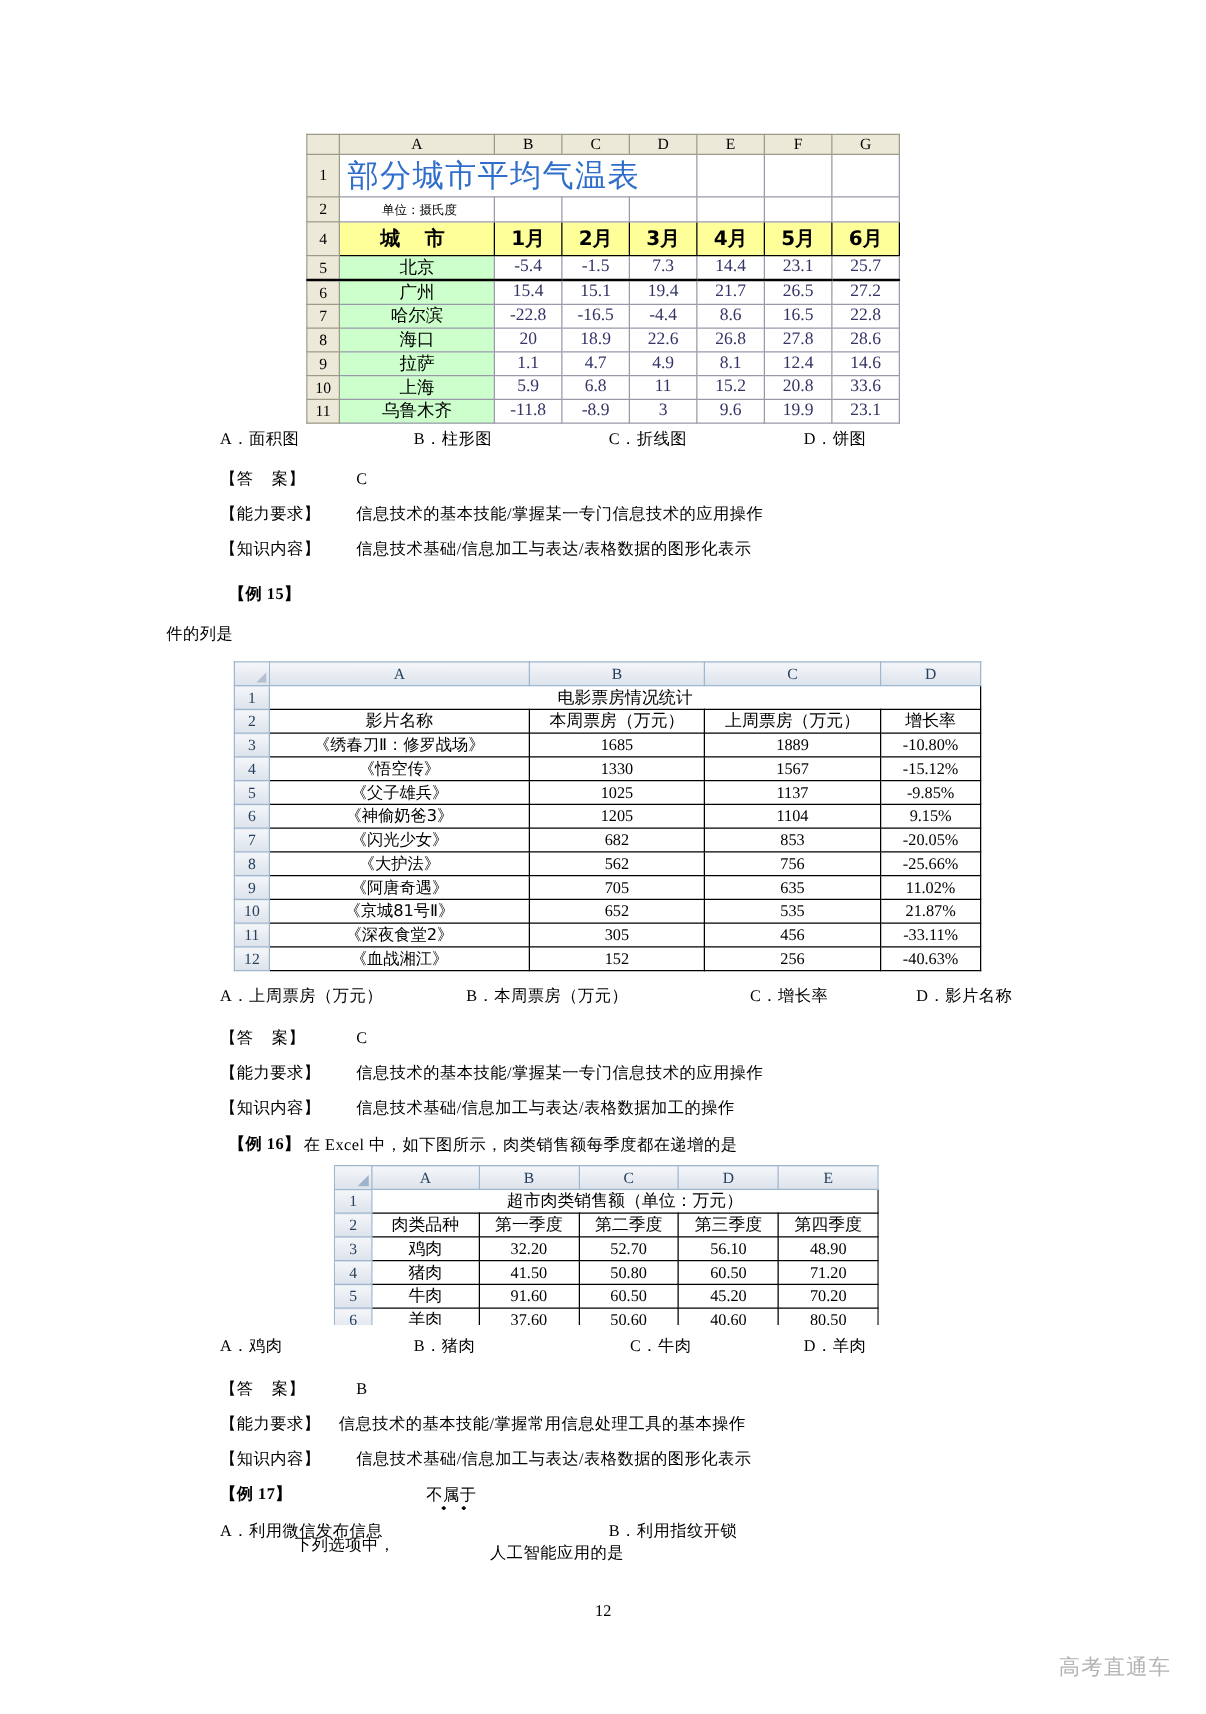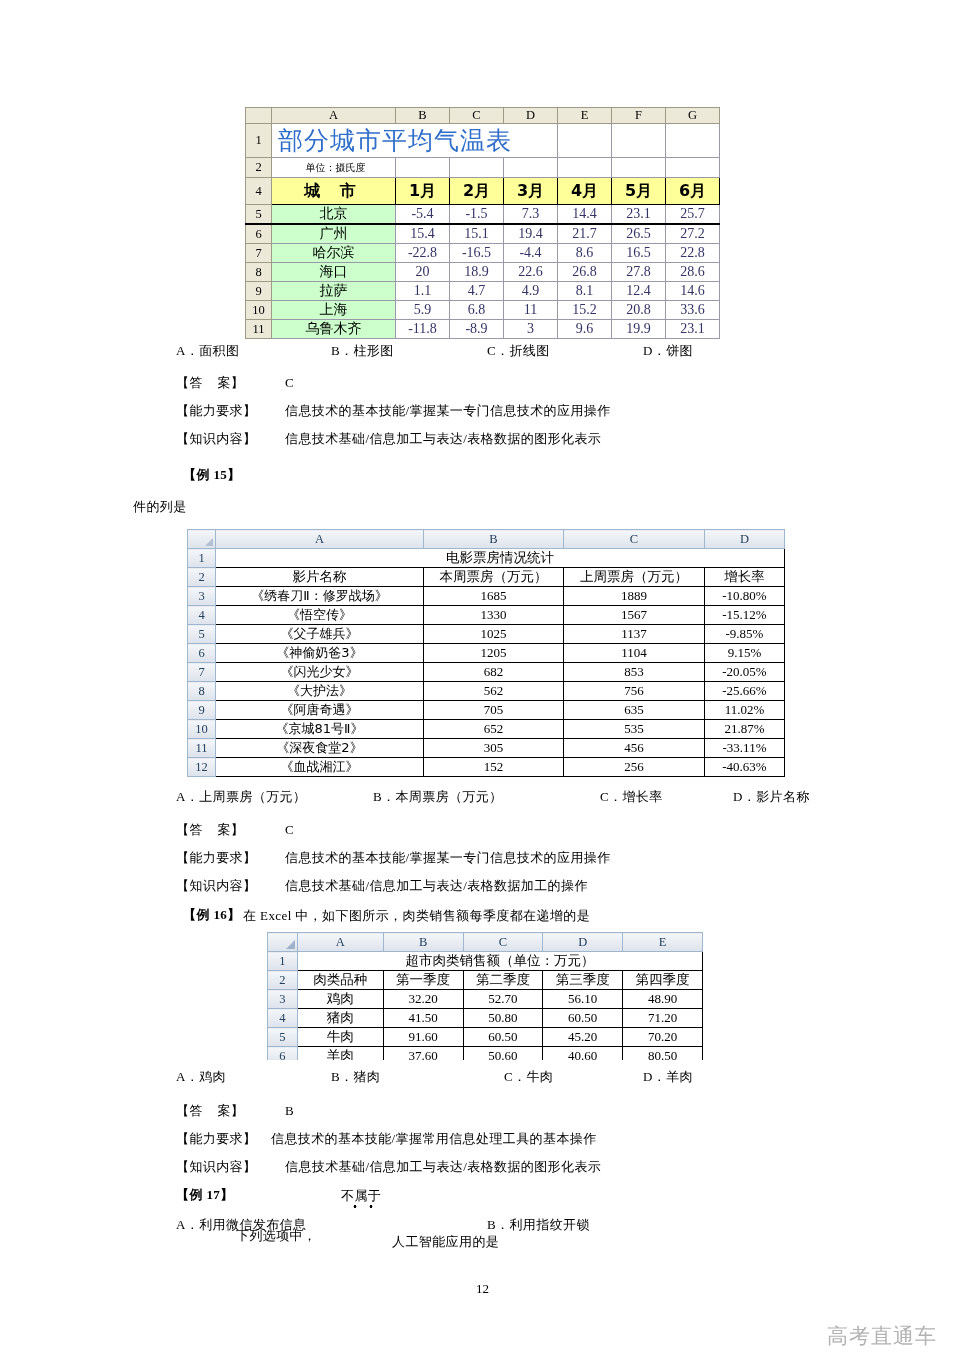--- a/index.html
+++ b/index.html
@@ -250,21 +250,21 @@
     left: 0; right: 0;
     top: 1281px;
     text-align: center;
     font-size: 13px;
     font-family: "Liberation Serif", "DejaVu Serif", serif;
   }
   .watermark {
     position: absolute;
     right: 28px;
     top: 1322px;
-    font-size: 21px;
+    font-size: 17px;
     color: #b3b3b3;
     font-family: "DejaVu Sans", sans-serif;
     letter-spacing: 1px;
   }
 </style>
 </head>
 <body>
 
 <div class="page">
 

